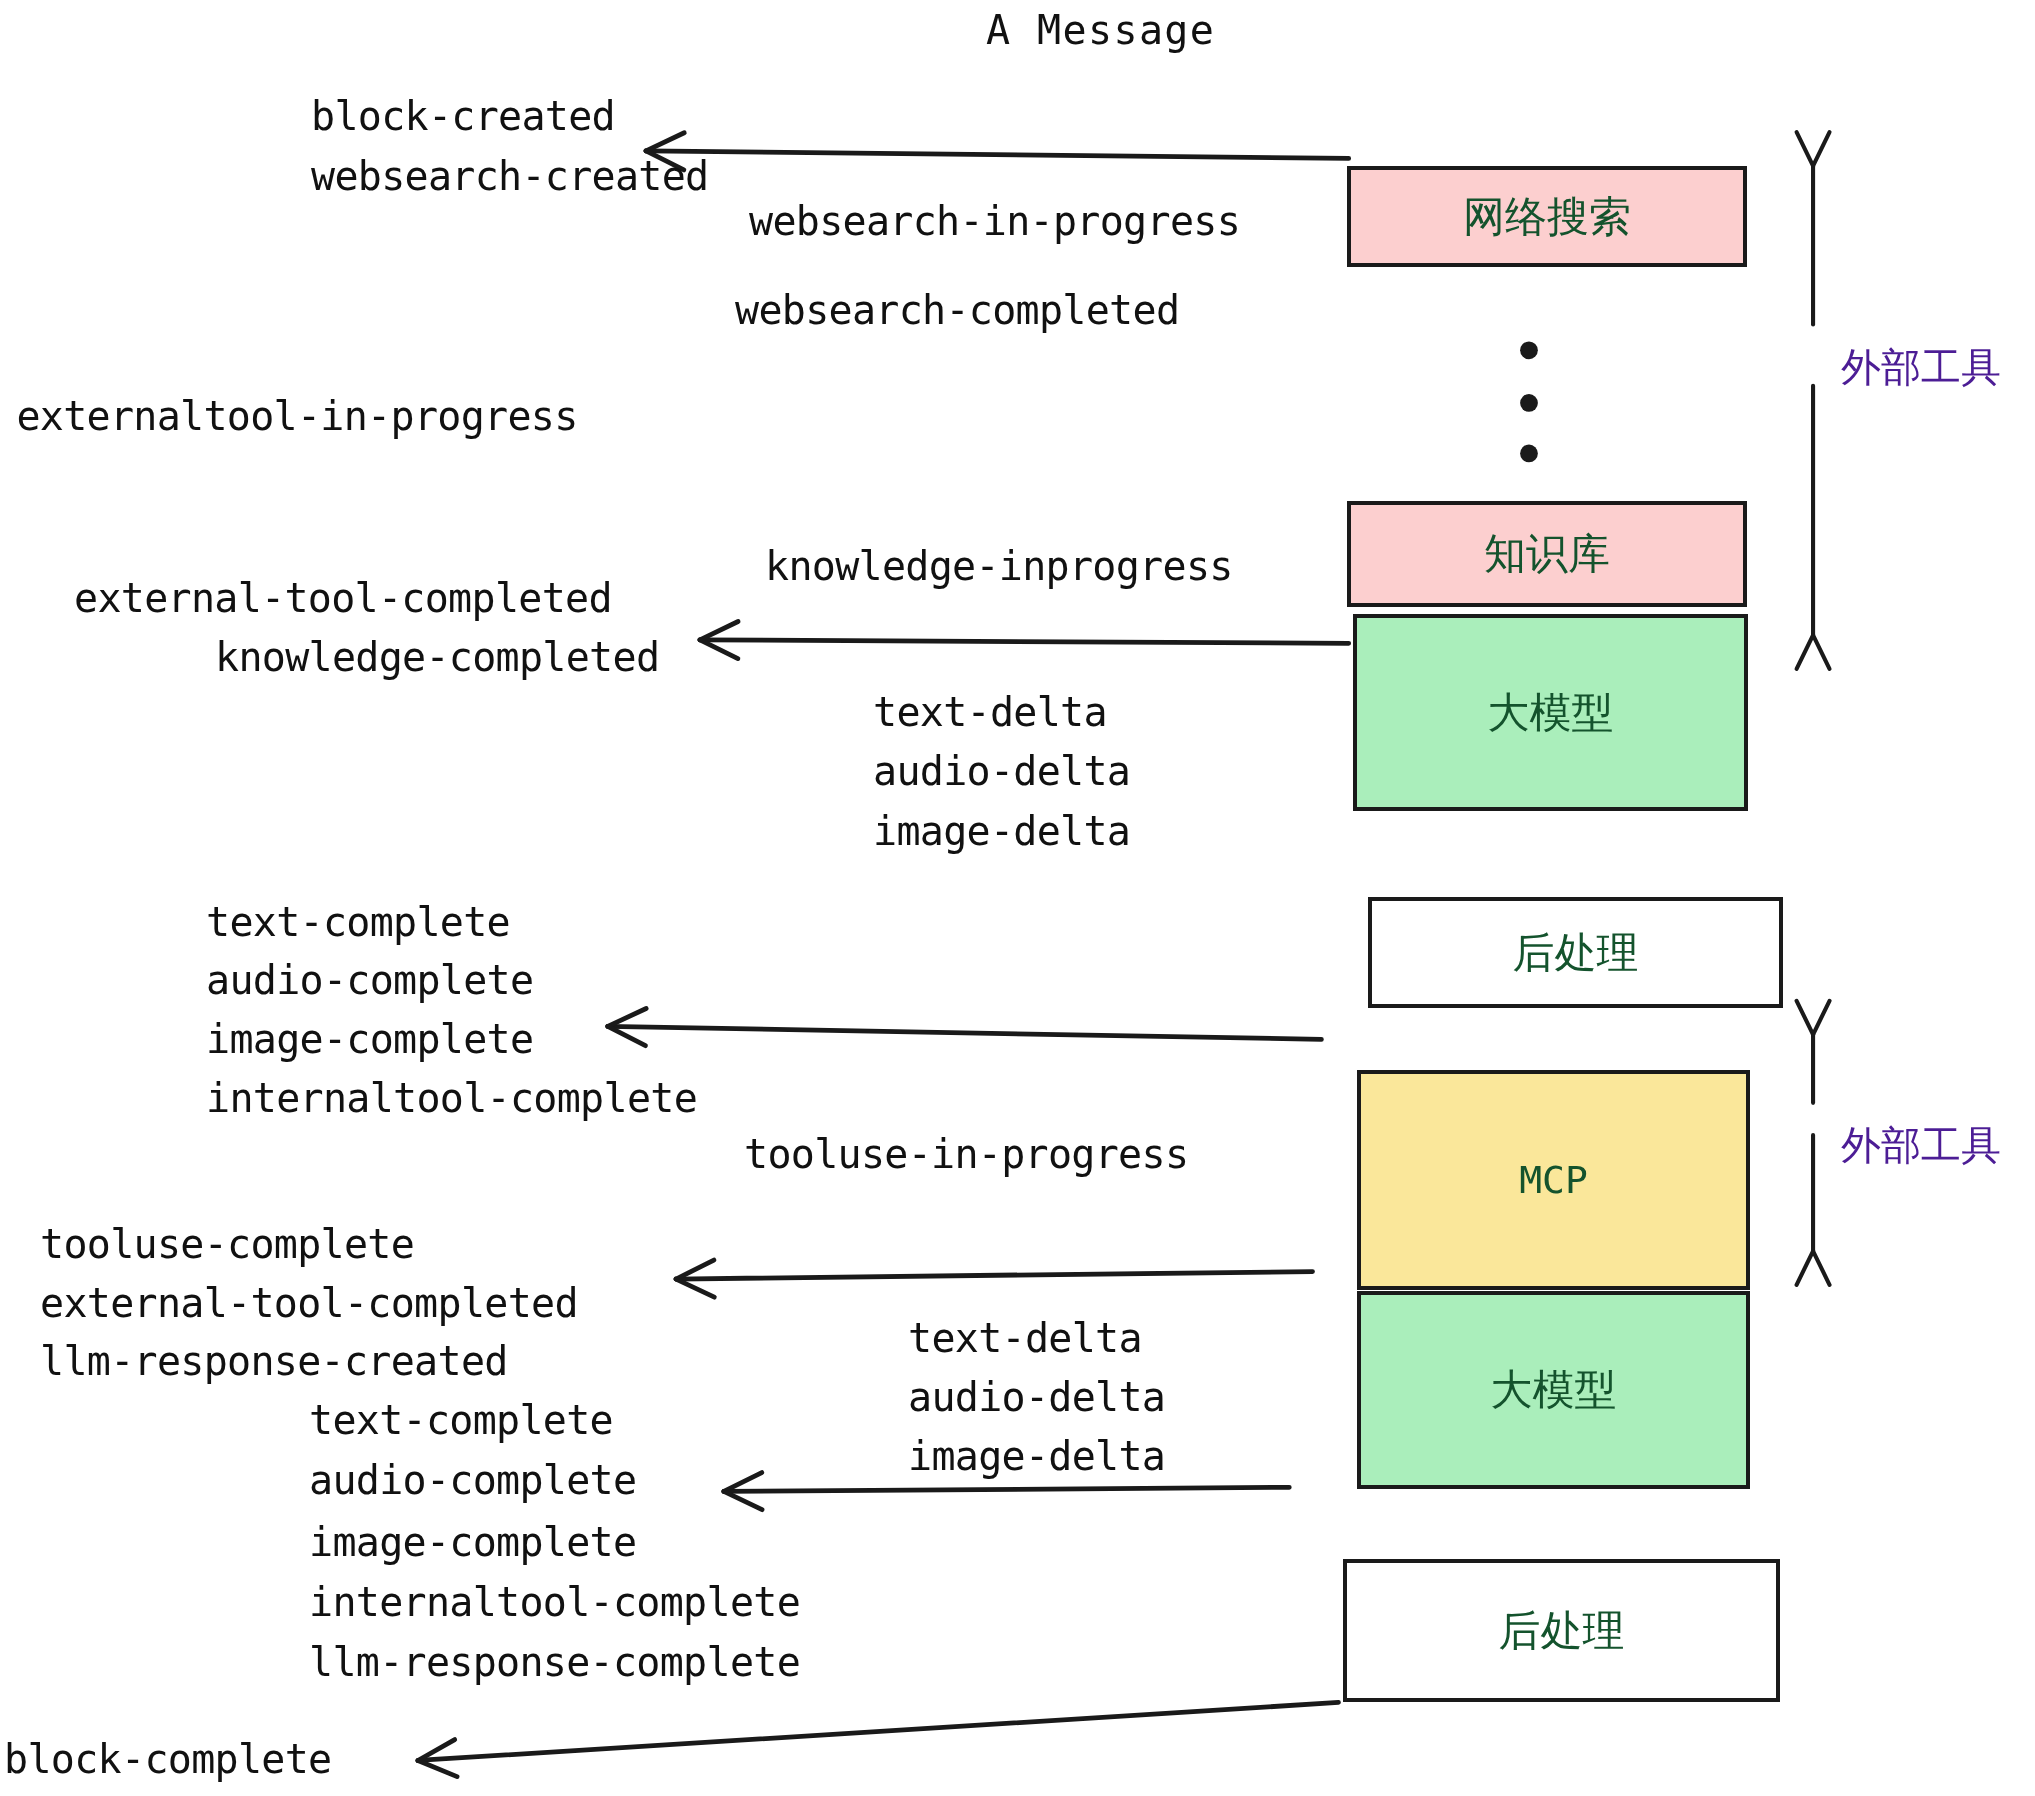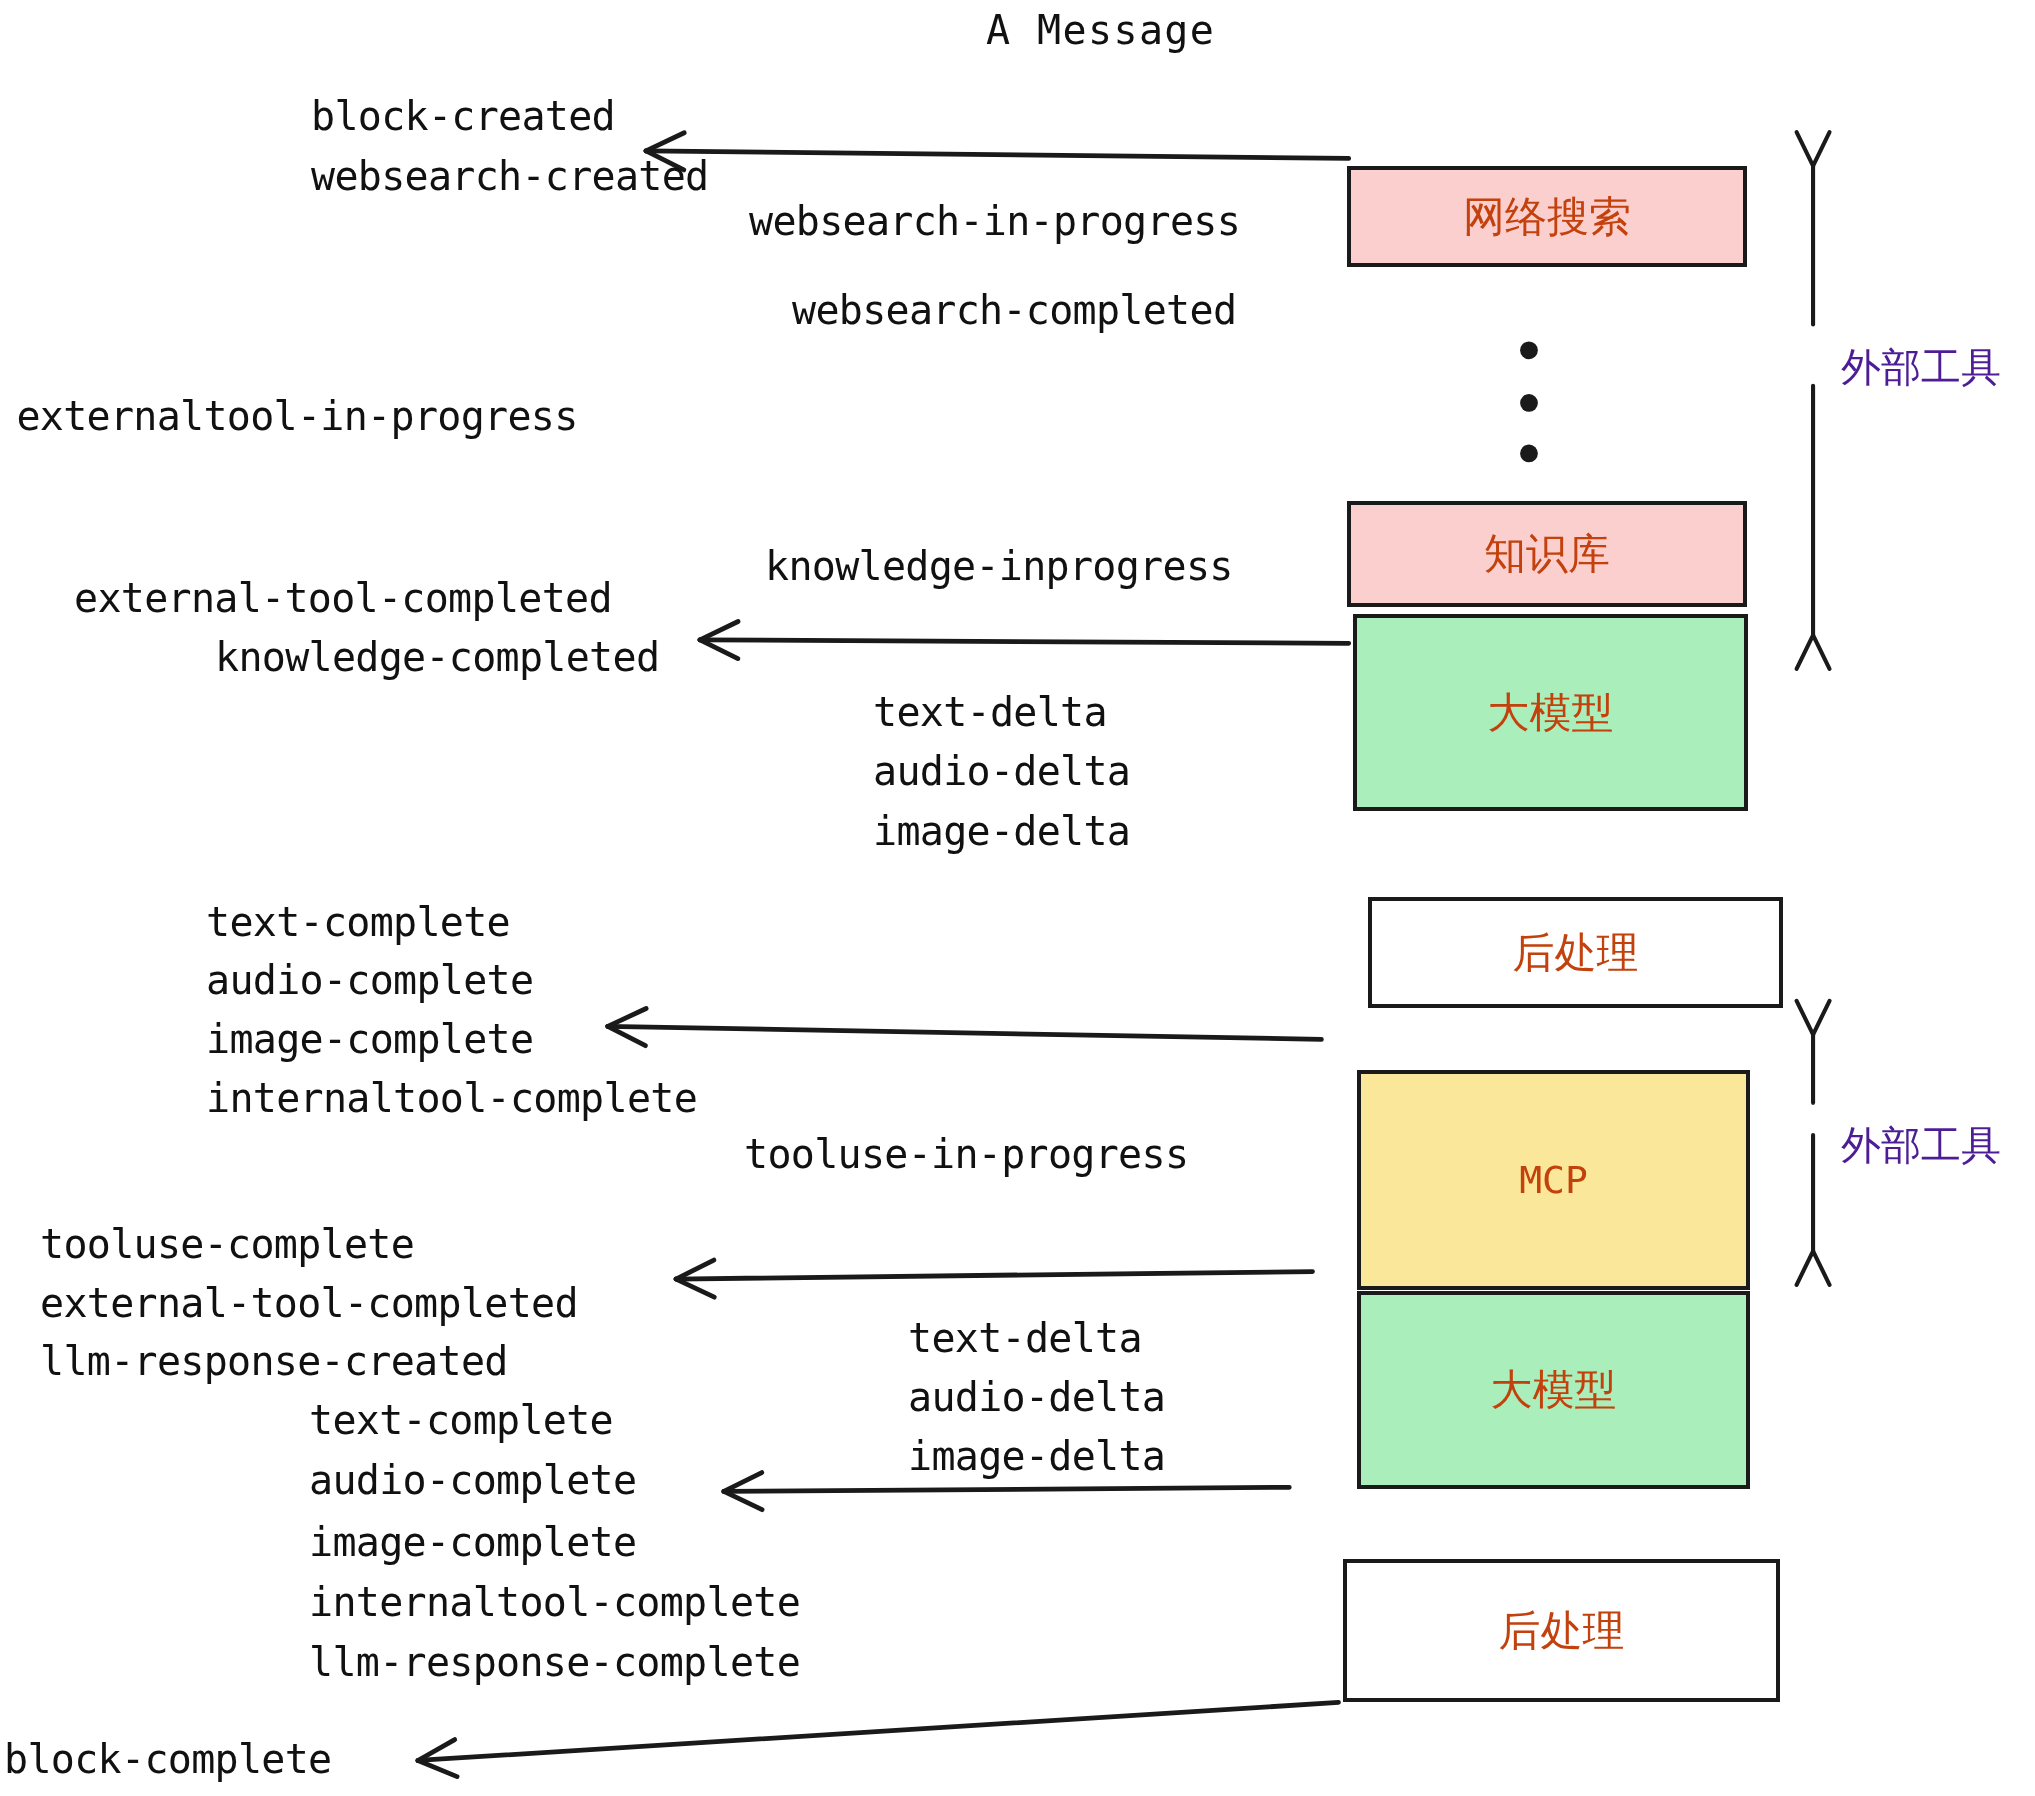--- a/index.html
+++ b/index.html
@@ -6,21 +6,21 @@
   body{width:2035px;height:1796px;overflow:hidden;
        font-family:"DejaVu Sans Mono","Liberation Mono",monospace;}
   #stage{position:relative;width:1686px;height:1796px;background:#fff;}
   svg#canvas{position:absolute;left:0;top:0;width:2035px;height:1796px;}
   .evt{position:absolute;white-space:pre;color:#111111;
        font-family:"DejaVu Sans Mono","Liberation Mono",monospace;
        font-size:40px;line-height:1;letter-spacing:-0.7px;}
   .title{position:absolute;white-space:pre;color:#111111;
        font-family:"DejaVu Sans Mono","Liberation Mono",monospace;
        font-size:40px;letter-spacing:1.4px;}
-  .boxlabel{position:absolute;white-space:pre;color:#c2410c;
+  .boxlabel{position:absolute;white-space:pre;color:#14532d;
        font-family:"DejaVu Sans","Liberation Sans",sans-serif;
        font-size:42px;}
   .boxlabel.mono{font-family:"DejaVu Sans Mono","Liberation Mono",monospace;font-size:38px;}
   .sidelabel{position:absolute;white-space:pre;color:#4c1d95;
        font-family:"DejaVu Sans","Liberation Sans",sans-serif;
        font-size:40px;}
   .nodebox{position:absolute;box-sizing:border-box;border:4.8px solid #1a1a1a;
        display:flex;align-items:center;justify-content:center;}
 </style>
 </head>
@@ -132,21 +132,21 @@
         <span class="boxlabel" style="position: static;">大模型</span>
       </div>
       <div class="nodebox" style="left: 1343px; top: 1559px; width: 437px; height: 143px; background: rgb(255, 255, 255); border-color: rgb(26, 26, 26);">
         <span class="boxlabel" style="position: static;">后处理</span>
       </div>
     </div>
   <div id="event-layer">
       <div class="evt" style="left: 311px; top: 96px;">block-created</div>
       <div class="evt" style="left: 311px; top: 156px;">websearch-created</div>
       <div class="evt" style="left: 749px; top: 201px;">websearch-in-progress</div>
-      <div class="evt" style="left: 792px; top: 290px;">websearch-completed</div>
+      <div class="evt" style="left: 735px; top: 290px;">websearch-completed</div>
       <div class="evt" style="left: 16.4px; top: 396px;">externaltool-in-progress</div>
       <div class="evt" style="left: 765px; top: 546px;">knowledge-inprogress</div>
       <div class="evt" style="left: 74px; top: 578px;">external-tool-completed</div>
       <div class="evt" style="left: 190px; top: 637px; margin-left: 25px;">knowledge-completed</div>
       <div class="evt" style="left: 873px; top: 692px;">text-delta</div>
       <div class="evt" style="left: 873px; top: 751px;">audio-delta</div>
       <div class="evt" style="left: 873px; top: 811px;">image-delta</div>
       <div class="evt" style="left: 206px; top: 902px;">text-complete</div>
       <div class="evt" style="left: 206px; top: 960px;">audio-complete</div>
       <div class="evt" style="left: 206px; top: 1019px;">image-complete</div>

